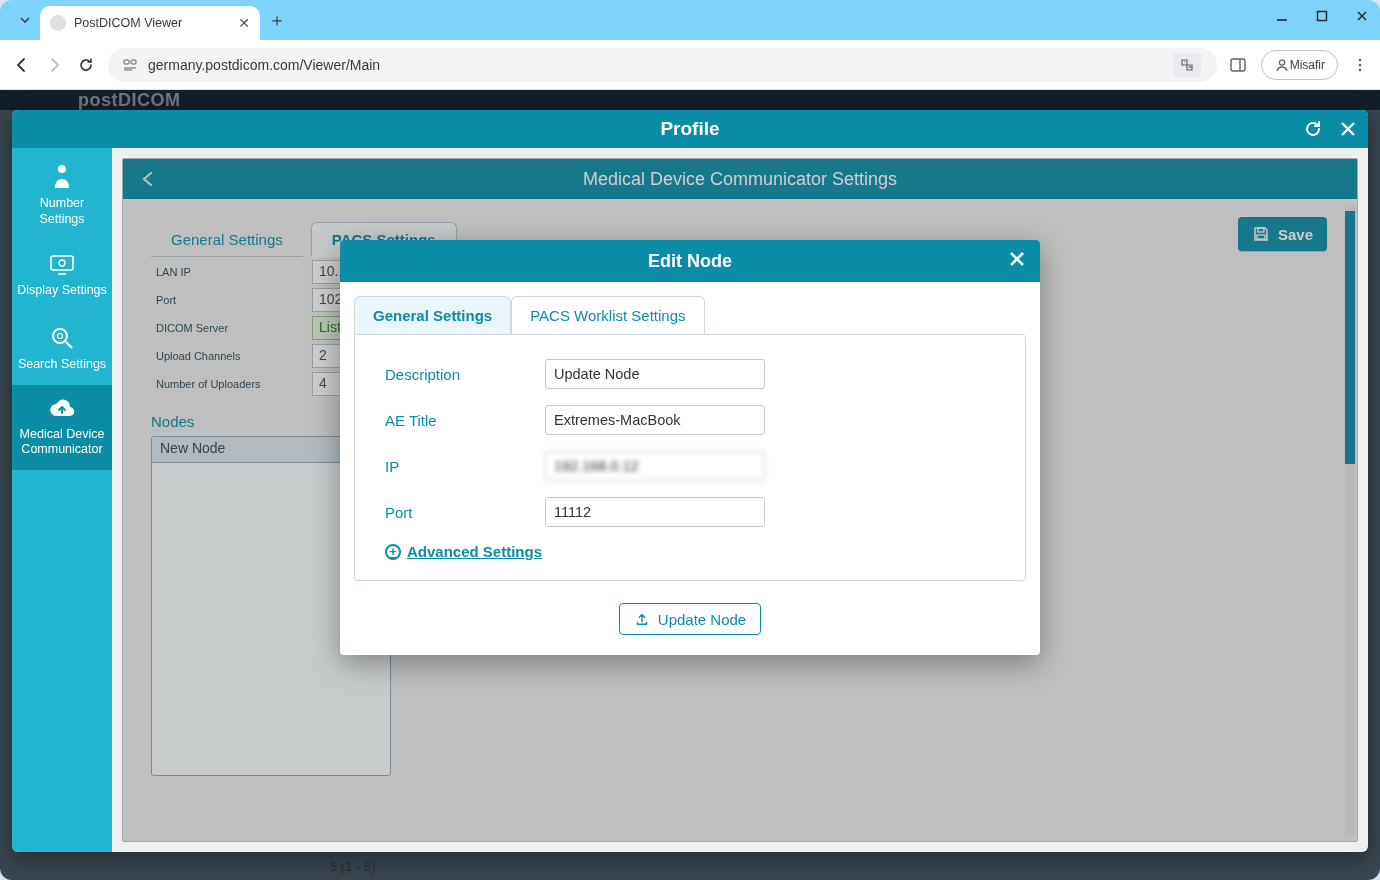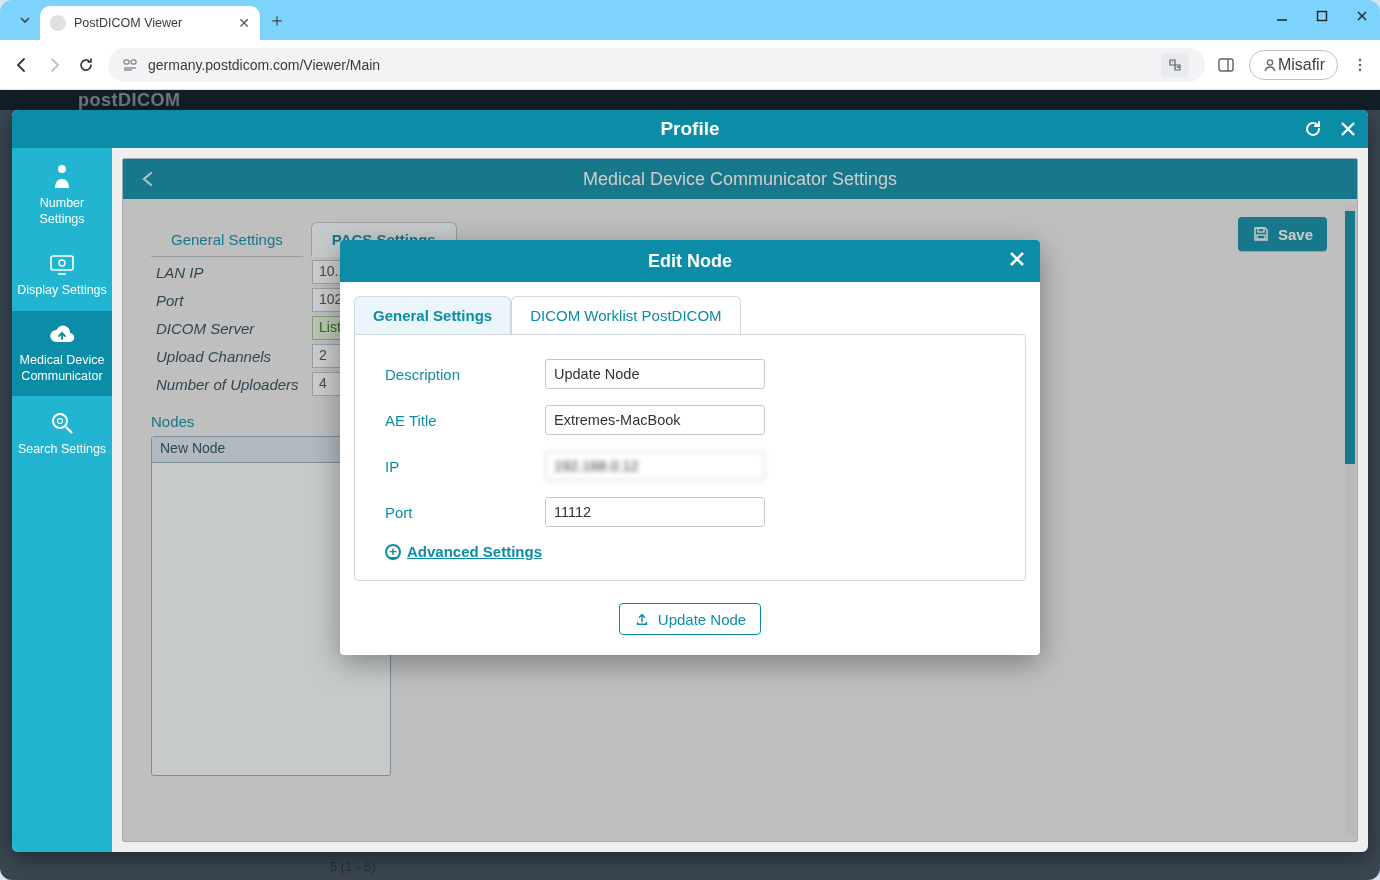--- a/index.html
+++ b/index.html
@@ -17,21 +17,21 @@
 .window-controls span { width: 16px; height: 16px; display: inline-flex; align-items: center; justify-content: center; color: #222; }
 
 .browser-toolbar { height: 50px; background: #fff; display: flex; align-items: center; padding: 0 12px; gap: 12px; border-bottom: 1px solid #e4e4e4; }
 .nav-btn { width: 20px; height: 20px; display: flex; align-items: center; justify-content: center; color: #333; }
 .nav-btn.disabled { color: #bcbcbc; }
 .url-bar { flex: 1; height: 34px; background: #f1f3f4; border-radius: 17px; display: flex; align-items: center; padding: 0 14px; gap: 10px; font-size: 14px; color: #3a3a3a; position: relative; justify-content: center; }
 .url-icon { width: 16px; height: 16px; color: #5f6368; }
 .url-text { flex: 1; }
 .translate-box { width: 28px; height: 24px; background: #e8eaed; border-radius: 4px; display:flex;align-items:center;justify-content:center; margin-right: 2px; }
 .toolbar-right { display: flex; align-items: center; gap: 14px; }
-.profile-pill { height: 30px; border: 1px solid #bdc1c6; border-radius: 15px; display: flex; align-items: center; padding: 0 12px; font-size: 16px; color: #3c4043; }
+.profile-pill { height: 30px; border: 1px solid #bdc1c6; border-radius: 15px; display: flex; align-items: center; padding: 0 12px; font-size: 12px; color: #3c4043; }
 
 
 .app-area { height: calc(100% - 90px); background: #3a4752; position: relative; }
 .app-top-hint { position:absolute; top:0; left:0; right:0; height:20px; background: rgba(14,25,35,0.9); color:#fff; font-size:18px; display:flex; align-items:center; padding-left: 78px; }
 .app-top-hint .brand { font-weight: 600; letter-spacing: 0.5px; opacity: 0.4; }
 .app-bottom-hint { position:absolute; bottom:0; left:0; right:0; height:28px; color:#2f2f2f; font-size:13px; padding-left: 330px; display:flex; align-items:center; }
 
 
 .settings-overlay { position:absolute; top:20px; left:12px; right:12px; bottom:28px; background: #fff; border-radius: 6px; box-shadow: 0 6px 24px rgba(0,0,0,0.45); overflow: hidden; display:flex; flex-direction: column; }
 .settings-titlebar { height: 38px; background: #0c8da7; color: #fff; display:flex; align-items:center; justify-content:center; font-size: 19px; font-weight: 600; position: relative; }
@@ -54,21 +54,21 @@
 
 .bg-header { height: 40px; background: #0c8da7; color:#fff; display:flex; align-items:center; justify-content:center; font-size: 18px; font-weight: 500; position: relative; }
 .bg-header .back-arrow { position:absolute; left:14px; top:9px; color:#d4eef3; }
 .bg-content { padding: 22px 28px; color:#4f4f4f; }
 .tabstrip { display:flex; align-items:flex-end; height: 36px; }
 .tabstrip .tab { padding: 8px 20px; font-size: 15px; color:#0c8da7; border:1px solid #b7c3cc; background:#eef3f6; border-radius: 6px 6px 0 0; }
 .tabstrip .tab.first { border-top:none; border-left:none; border-right:none; border-radius: 0; background: transparent; font-weight:500; }
 .tabstrip .tab.active { background:#f7fbfd; border-bottom-color: #f7fbfd; font-weight:600; }
 .settings-grid { border: 1px solid transparent; margin-top: 0; }
 .settings-grid .row { display:flex; height: 28px; align-items:center; }
-.settings-grid .row .k { width: 160px; font-size: 15px; color:#2f4a5a; padding-left:4px;font-style:italic; }
+.settings-grid .row .k { width: 160px; font-size: 11px; color:#2f4a5a; padding-left:4px; }
 .settings-grid .row .v { width: 90px; height: 24px; border:1px solid #b7c3cc; background:#fff; font-size:14px; padding: 2px 6px; }
 .settings-grid .row .v.listening { background:#e7f5e1; color:#2a7a1f; border-color:#9cc58c; }
 .save-btn { position:absolute; top: 58px; right: 30px; height: 34px; background:#0c8da7; color:#fff; border-radius: 4px; padding: 0 14px; display:flex; align-items:center; gap:8px; font-size:15px; font-weight:600; box-shadow: 0 1px 0 rgba(0,0,0,0.2);}
 .nodes-label { margin-top: 14px; font-size: 15px; color:#0c8da7; }
 .nodes-box { margin-top: 6px; width: 240px; height: 340px; border:1px solid #8faabb; border-radius: 3px; background:#f7fbfd; }
 .nodes-box .node-entry { height: 26px; background:#dbe6ee; border-bottom:1px solid #8faabb; padding: 3px 8px; font-size:14px; color:#2f4a5a; }
 
 
 .scroll-hint { position:absolute; right:2px; top:46px; width:10px; height: calc(100% - 50px); background: #e5e5e5; }
 .scroll-hint .thumb { width:100%; background:#0c8da7; }
@@ -223,34 +223,34 @@
             <span>Number Settings</span>
           </div>
           <div class="nav-item">
             <svg class="nav-icon" width="28" height="24" viewBox="0 0 28 24">
                 <rect x="3" y="3" width="22" height="14" rx="2" stroke="#fff" stroke-width="1.6" fill="none"></rect>
                 <circle cx="14" cy="10" r="3" stroke="#fff" stroke-width="1.4" fill="none"></circle>
                 <line x1="10" y1="21" x2="18" y2="21" stroke="#fff" stroke-width="1.6"></line>
               </svg>
             <span>Display Settings</span>
           </div>
-          <div class="nav-item active">
-            <svg class="nav-icon" width="28" height="22" viewBox="0 0 28 22">
-                <path d="M8 17a6 6 0 0 1 .5-12A7 7 0 0 1 22 8a4.5 4.5 0 0 1-.5 9H8z" fill="#fff"></path>
-                <path d="M14 14V8m0 0l-3 3m3-3l3 3" stroke="#0c8da7" stroke-width="1.8" fill="none" stroke-linecap="round"></path>
-              </svg>
-            <span>Medical Device Communicator</span>
-          </div>
           <div class="nav-item">
             <svg class="nav-icon" width="26" height="26" viewBox="0 0 26 26">
                 <circle cx="11" cy="11" r="7" stroke="#fff" stroke-width="2" fill="none"></circle>
                 <line x1="17" y1="17" x2="23" y2="23" stroke="#fff" stroke-width="2.4"></line>
                 <circle cx="11" cy="11" r="2.5" stroke="#fff" stroke-width="1.2" fill="none"></circle>
               </svg>
             <span>Search Settings</span>
+          </div>
+          <div class="nav-item active">
+            <svg class="nav-icon" width="28" height="22" viewBox="0 0 28 22">
+                <path d="M8 17a6 6 0 0 1 .5-12A7 7 0 0 1 22 8a4.5 4.5 0 0 1-.5 9H8z" fill="#fff"></path>
+                <path d="M14 14V8m0 0l-3 3m3-3l3 3" stroke="#0c8da7" stroke-width="1.8" fill="none" stroke-linecap="round"></path>
+              </svg>
+            <span>Medical Device Communicator</span>
           </div>
         </div>
 
         <div class="settings-main">
           <div class="main-panel">
             <div class="bg-header">
               <span class="back-arrow">
                 <svg width="22" height="22" viewBox="0 0 22 22">
                     <path d="M14 5l-7 6 7 6" stroke="#d4eef3" stroke-width="2.2" fill="none" stroke-linecap="round"></path>
                   </svg>
@@ -317,21 +317,21 @@
         <span>Edit Node</span>
         <span class="close">
           <svg width="22" height="22" viewBox="0 0 22 22">
               <path d="M5 5l12 12M17 5L5 17" stroke="#fff" stroke-width="2.6"></path>
             </svg>
         </span>
       </div>
 
       <div class="edit-tabs">
         <div class="etab active">General Settings</div>
-        <div class="etab">DICOM Worklist PostDICOM</div>
+        <div class="etab">PACS Worklist Settings</div>
       </div>
 
       <div class="edit-form-wrap">
         <div class="form-row">
           <label>Description</label>
           <input type="text" value="Update Node" style="">
         </div>
         <div class="form-row">
           <label>AE Title</label>
           <input type="text" value="Extremes-MacBook" style="">

